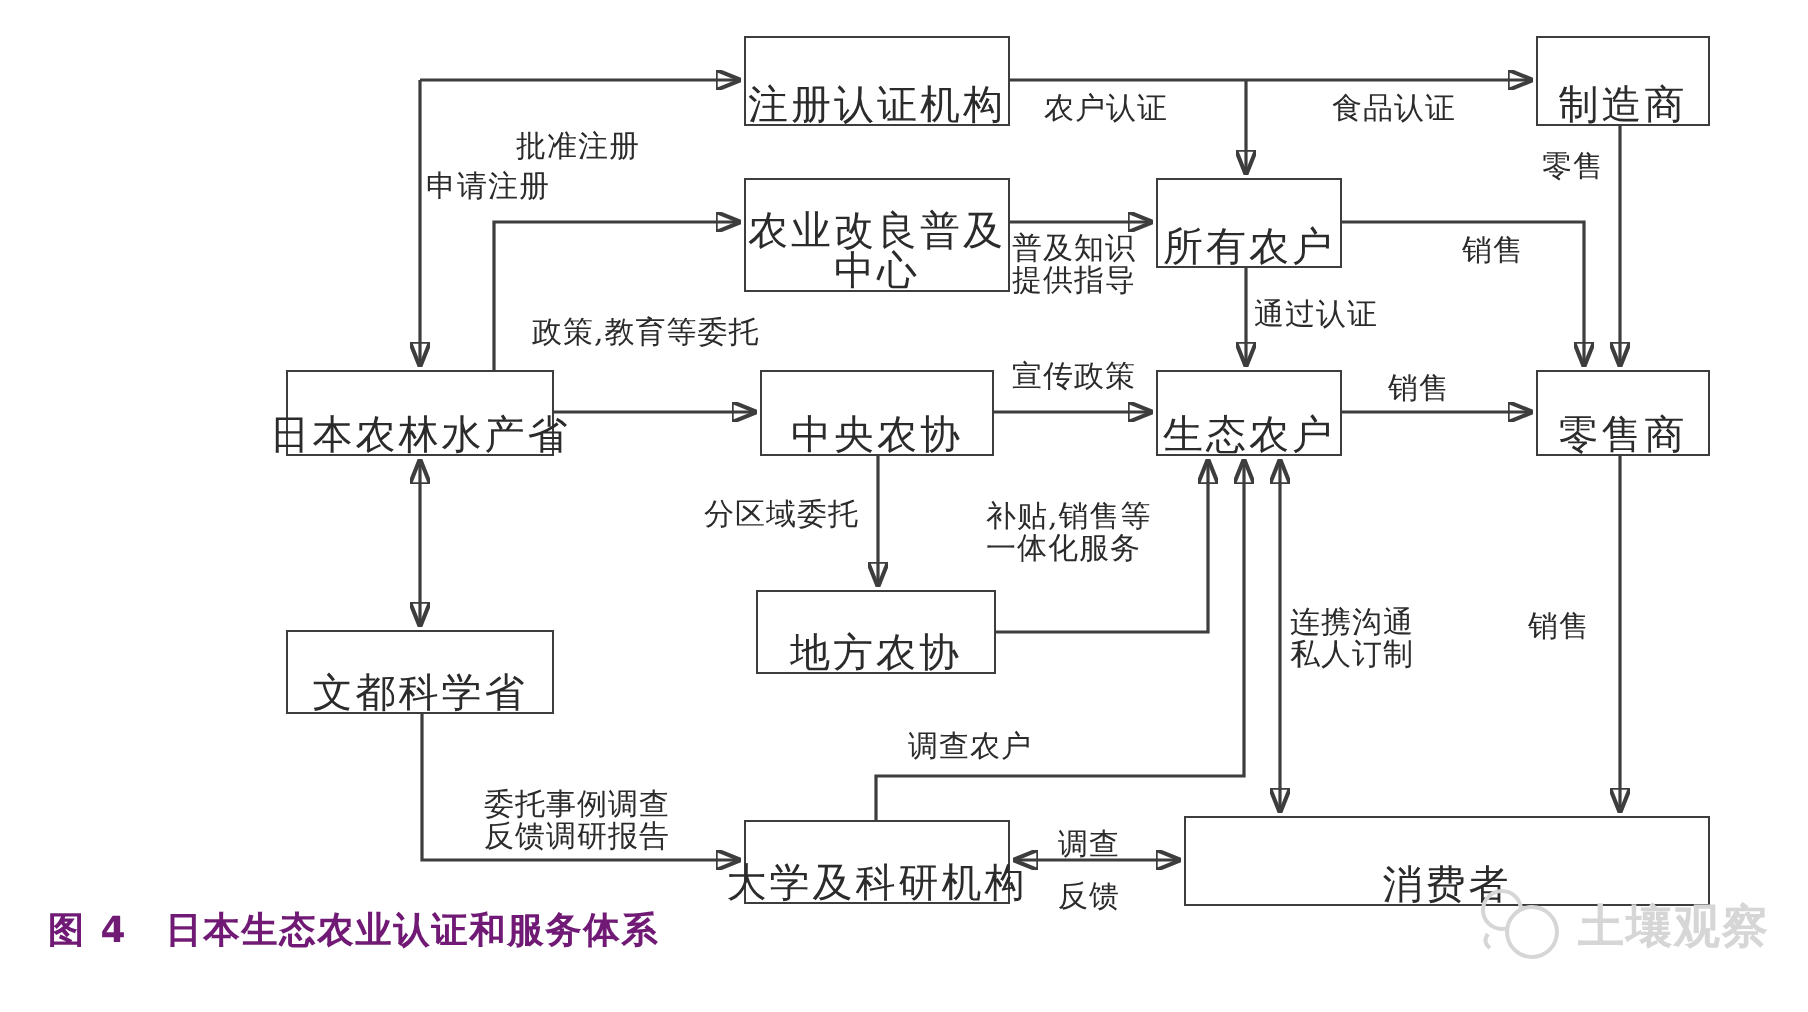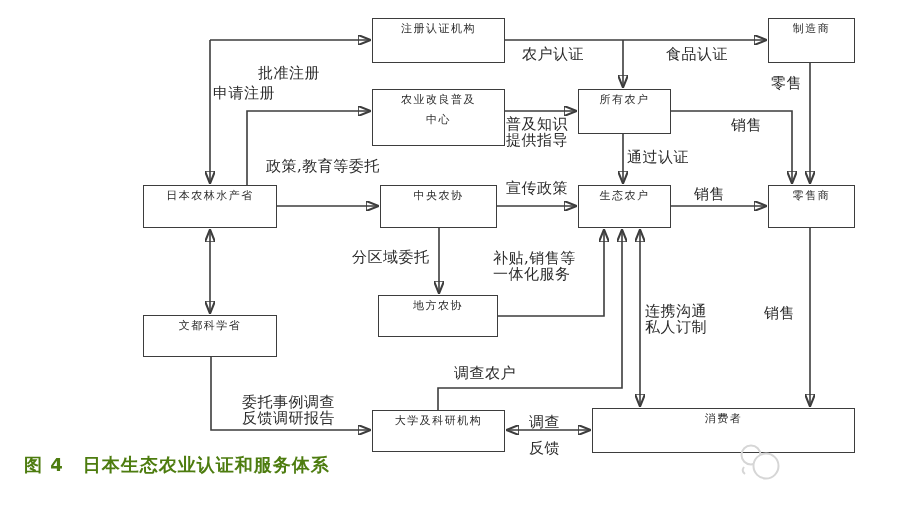--- a/index.html
+++ b/index.html
@@ -6,33 +6,33 @@
   #figure{
     position:relative;width:904px;height:506px;background:var(--bg,#fff);
     font-family:"DejaVu Serif","Liberation Serif",serif;
     overflow:hidden;
   }
   #edges-svg{position:absolute;left:0;top:0;width:904px;height:506px;}
   #edges-svg path{fill:none;stroke:var(--line,#3d3d3d);stroke-width:1.6px;}
   .node{
     position:absolute;box-sizing:border-box;
     border:1.6px solid var(--line,#3d3d3d);background:#fff;
-    display:flex;flex-direction:column;align-items:center;justify-content:flex-start;
-    font-size:11px;line-height:20px;letter-spacing:1.5px;
+    display:flex;flex-direction:column;align-items:center;justify-content:flex-end;
+    font-size:20px;line-height:20px;letter-spacing:1.5px;
     color:var(--text,#2b2b2b);text-align:center;white-space:nowrap;
   }
   .edge-label{
     position:absolute;font-size:15px;line-height:16px;letter-spacing:0.5px;
     color:var(--text,#2b2b2b);white-space:nowrap;
   }
   .caption-zh{
     position:absolute;left:24px;top:453px;
     font-family:"DejaVu Sans","Liberation Sans",sans-serif;
     font-size:18px;font-weight:bold;letter-spacing:1px;
-    color:#4d7c0f;white-space:pre;
+    color:#701a75;white-space:pre;
   }
   .caption-en{
     position:absolute;left:15px;top:479px;
     font-size:15px;letter-spacing:0.2px;color:#2b2b2b;white-space:pre;
   }
   .watermark{
     position:absolute;left:738px;top:443px;
     display:flex;align-items:center;gap:5px;
     font-family:"DejaVu Sans","Liberation Sans",sans-serif;
     font-size:23px;font-weight:bold;letter-spacing:1px;
@@ -177,14 +177,15 @@
     </div>
 
   <div class="caption-zh">图 4　日本生态农业认证和服务体系</div>
 
   <div class="watermark">
     <svg width="46" height="40" viewBox="0 0 46 40">
       <circle cx="13" cy="12" r="9.5" fill="none" stroke="#d6d6d6" stroke-width="2"></circle>
       <circle cx="28" cy="23" r="12.5" fill="#ffffff" stroke="#d6d6d6" stroke-width="2"></circle>
       <path d="M6,24 q-3,4 1,7" fill="none" stroke="#d6d6d6" stroke-width="2"></path>
     </svg>
+    <span>土壤观察</span>
   </div>
 </div>
 
 </body></html>

